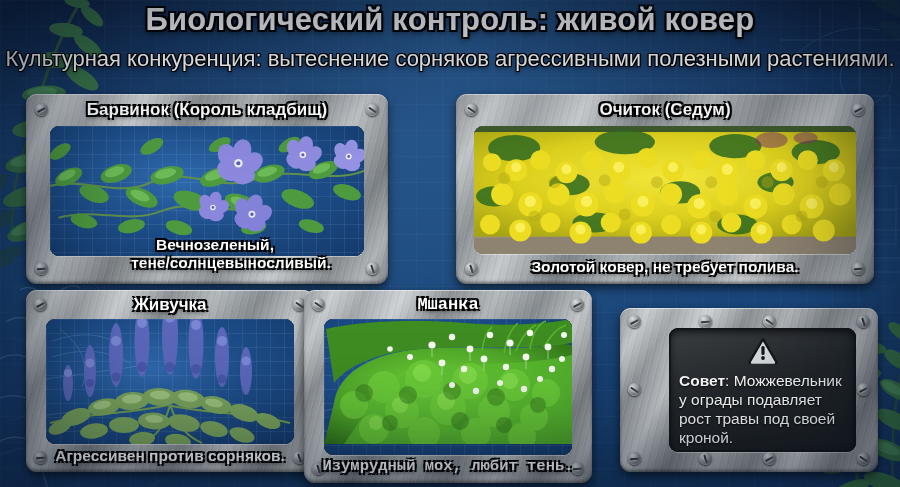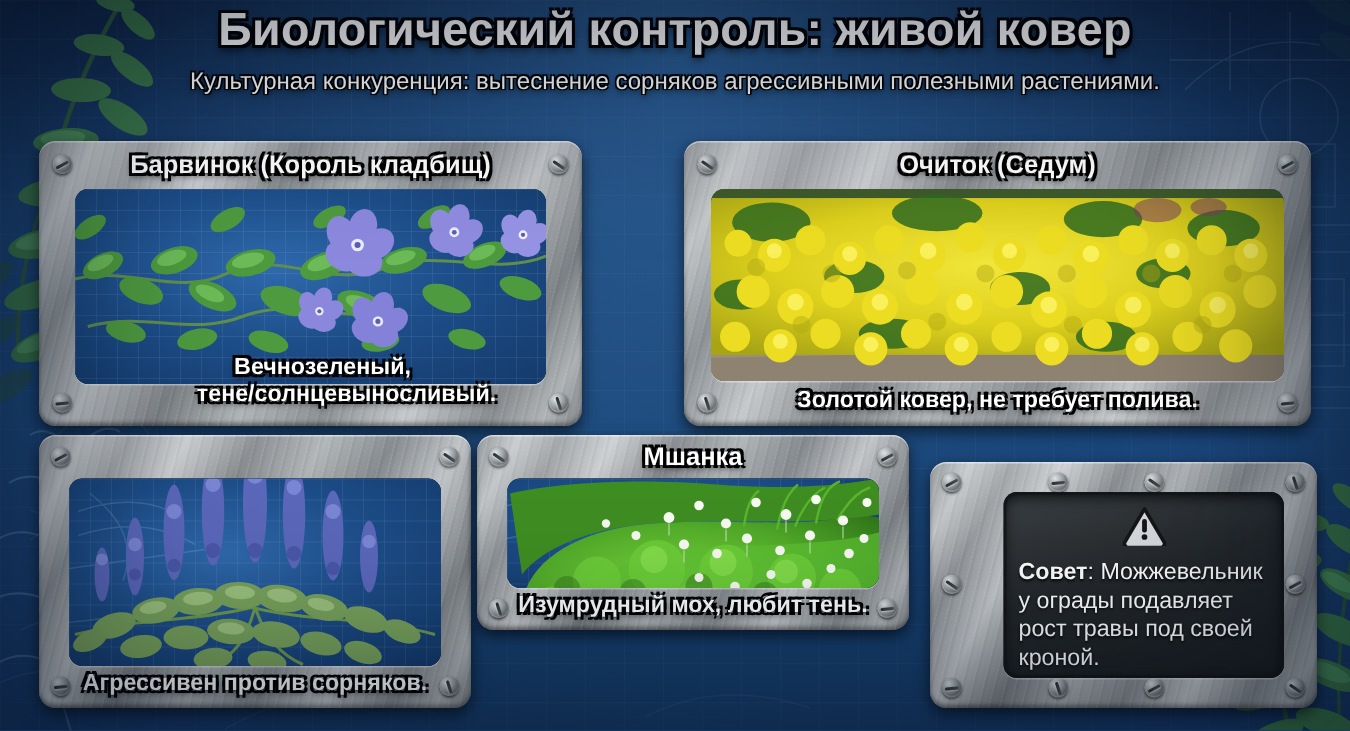--- a/index.html
+++ b/index.html
@@ -32,21 +32,21 @@
   
   .head{position:absolute;left:0;right:0;top:4px;text-align:center;}
   .title{
     font-size:31px;font-weight:bold;color:#ffffff;letter-spacing:.2px;
     text-shadow:
       0 0 2px #000, 2px 2px 0 #000, -2px 2px 0 #000, 2px -2px 0 #000, -2px -2px 0 #000,
       0 3px 6px rgba(0,0,0,.85);
     line-height:1.05;white-space:nowrap;
   }
   .subtitle{
-    margin-top:9px;font-size:16px;color:#ffffff;white-space:nowrap;
+    margin-top:9px;font-size:22px;color:#ffffff;white-space:nowrap;
     text-shadow:0 0 2px #000,1px 1px 0 #000,-1px 1px 0 #000,1px -1px 0 #000,-1px -1px 0 #000,0 2px 4px rgba(0,0,0,.8);
   }
 
   
   .plate{position:absolute;border-radius:11px;
     background:
       linear-gradient(118deg,
         #6d7276 0%, #b9bec1 8%, #8e9397 16%, #c6cacd 26%, #7e8387 38%,
         #aeb3b6 50%, #868b8f 62%, #c2c6c9 74%, #7b8084 86%, #a6abae 94%, #6a6f73 100%);
     box-shadow:
@@ -473,20 +473,21 @@
   </div>
 
   <div class="plate" style="left:26px;top:290px;width:288px;height:182px;">
     <div class="brushed"></div>
       <div class="sheen"></div>
     <div class="screw s1" style="left:8px;top:8px;"></div>
     <div class="screw s2" style="right:8px;top:8px;"></div>
     <div class="screw s3" style="left:8px;bottom:8px;"></div>
     <div class="screw s4" style="right:8px;bottom:8px;"></div>
 
+    <div class="plate-title" style="top:5px;">Живучка</div>
 
     <div class="window" style="left:20px;top:29px;right:20px;bottom:28px;">
       <div class="win-bp">
           <div class="g"></div>
         </div>
       <svg class="win-photo" viewBox="0 0 248 125" preserveAspectRatio="none">
         <g stroke="#9cc8ee" stroke-width="1" fill="none" opacity=".22">
           <path d="M6 22 q40 -14 70 4 M6 38 q44 -14 78 6 M0 60 L100 46 M0 96 L120 82"></path>
           <path d="M14 10 q34 26 22 58"></path>
         </g>
@@ -596,21 +597,21 @@
           <ellipse cx="56" cy="86" rx="9" ry="4" transform="rotate(-10 56 86)"></ellipse>
           <ellipse cx="108" cy="100" rx="9" ry="4" transform="rotate(4 108 100)"></ellipse>
           <ellipse cx="168" cy="84" rx="9" ry="4" transform="rotate(12 168 84)"></ellipse>
         </g>
       </svg>
     </div>
 
     <div class="plate-cap" style="bottom:8px;">Агрессивен против сорняков.</div>
   </div>
 
-  <div class="plate" style="left:318px;top:290px;width:288px;height:130px;">
+  <div class="plate" style="left:304px;top:290px;width:288px;height:193px;font-family:Liberation Mono, monospace;">
     <div class="brushed"></div>
       <div class="sheen"></div>
     <div class="screw s2" style="left:8px;top:8px;"></div>
     <div class="screw s1" style="right:8px;top:8px;"></div>
     <div class="screw s4" style="left:8px;bottom:8px;"></div>
     <div class="screw s3" style="right:8px;bottom:8px;"></div>
 
     <div class="plate-title" style="top:5px;">Мшанка</div>
 
     <div class="window" style="left:20px;top:29px;right:20px;bottom:28px;">

